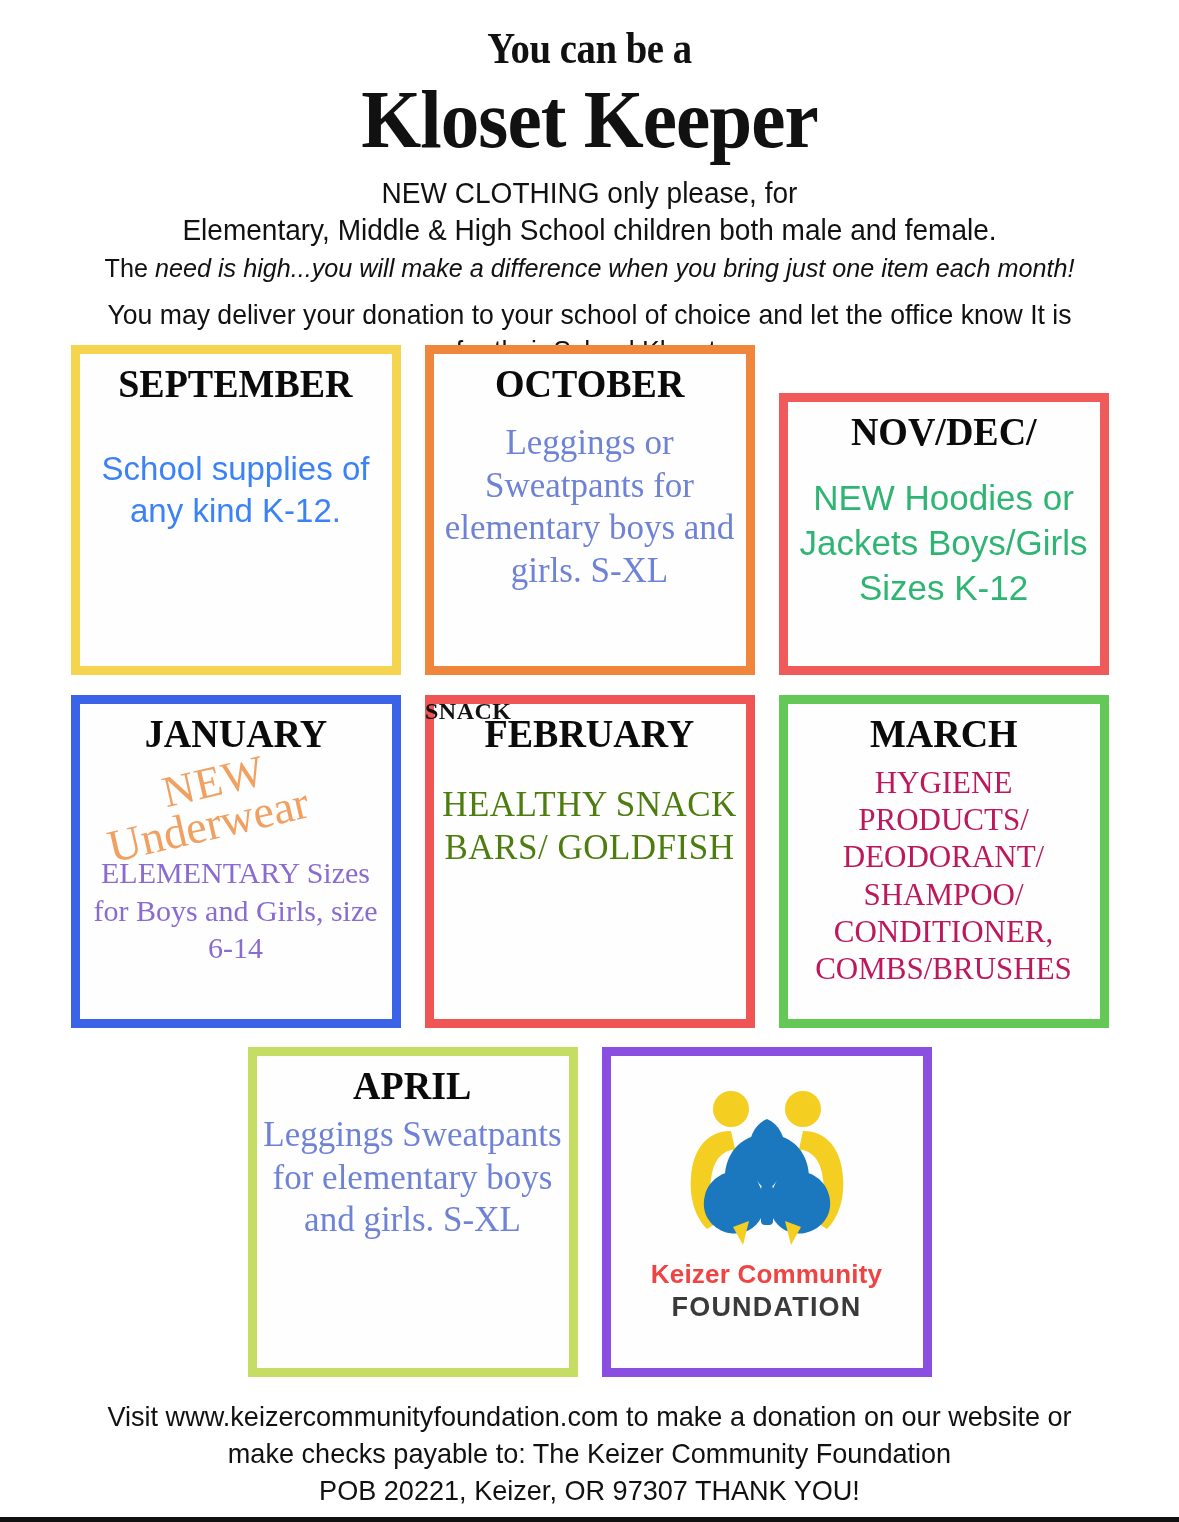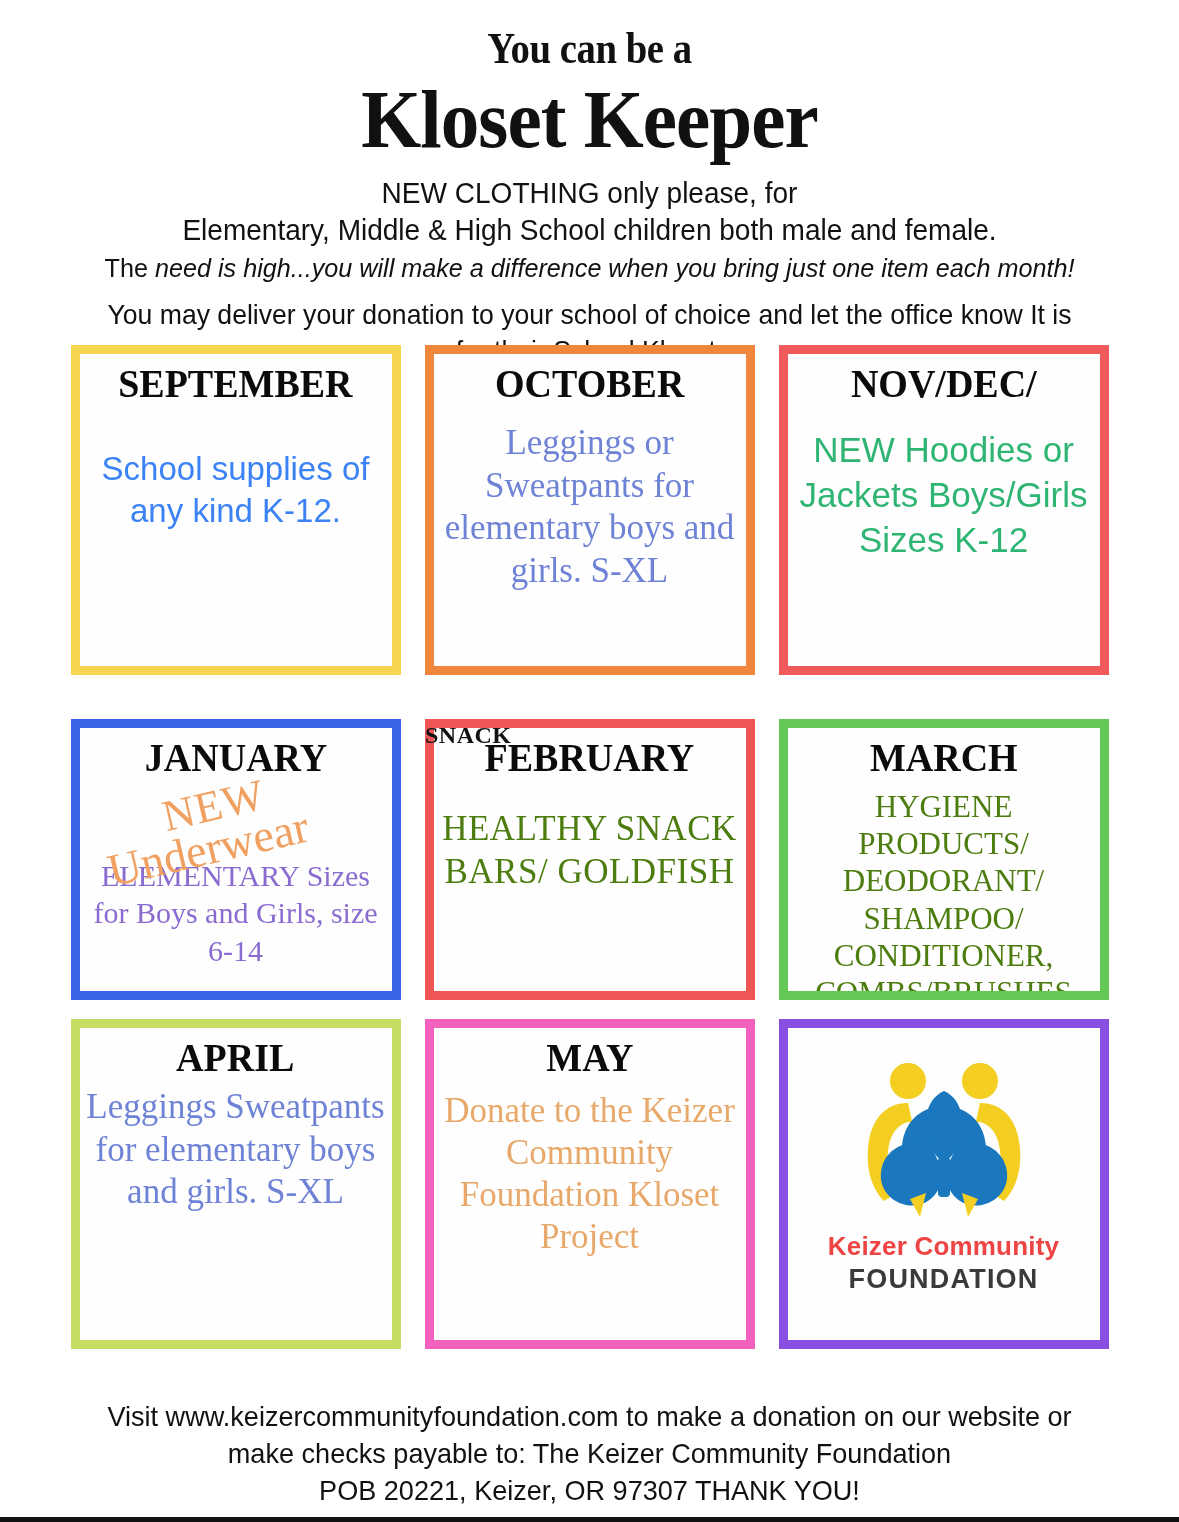--- a/index.html
+++ b/index.html
@@ -57,21 +57,21 @@
     left:0;top:345px;
     width:1179px;
   }
   .row{
     display:flex;
     justify-content:center;
     gap:24px;
     position:relative;
   }
   .row1{height:330px;}
-  .row2{height:281px;margin-top:44px;}
+  .row2{height:333px;margin-top:20px;}
   .row3{height:330px;margin-top:19px;}
 
   .cell{
     width:330px;
     box-sizing:border-box;
     background:#fefefe;
     border:9px solid #ccc;
     display:flex;
     flex-direction:column;
     align-items:center;
@@ -100,21 +100,21 @@
     text-align:center;
   }
 
   
   #c-sep{border-color:#F5D44F;}
   #c-sep .txt{color:#3b82f6;font-size:33px;margin-top:42px;}
 
   #c-oct{border-color:#F0853C;}
   #c-oct .txt{color:#6E82D6;font-size:35px;margin-top:16px;}
 
-  #c-nov{border-color:#F05A5A;}
+  #c-nov{border-color:#F05A5A;margin-top:48px;}
   #c-nov .txt{color:#2FB573;font-size:35px;margin-top:22px;}
 
   #c-jan{border-color:#3B63E8;}
   #c-jan .jan-wrap{position:relative;width:100%;height:96px;margin-top:-2px;}
   #c-jan .new{
     position:absolute;left:76px;top:2px;
     font-family:"Liberation Serif", serif;
     font-size:44px;color:#F0A060;
     transform:rotate(-13deg);
     letter-spacing:1px;
@@ -124,21 +124,21 @@
     font-family:"Liberation Serif", serif;
     font-size:46px;color:#F0A060;
     transform:rotate(-13deg);
   }
   #c-jan .txt{color:#8A6BD0;font-size:30px;line-height:1.25;margin-top:4px;}
 
   #c-feb{border-color:#F05555;}
   #c-feb .txt{color:#4d7c0f;font-size:35px;margin-top:28px;letter-spacing:0.5px;}
 
   #c-mar{border-color:#63C856;}
-  #c-mar .txt{color:#4d7c0f;font-size:31px;margin-top:8px;line-height:1.2;}
+  #c-mar .txt{color:#be185d;font-size:31px;margin-top:8px;line-height:1.2;}
 
   #c-apr{border-color:#C5DD63;align-items:center;}
   #c-apr .txt{color:#6E82D6;font-size:35px;margin-top:6px;}
 
   #c-may{border-color:#F261BE;}
   #c-may .txt{color:#E8A86A;font-size:35px;margin-top:10px;line-height:1.2;}
 
   #c-logo{border-color:#8A4FE0;justify-content:center;}
 
   
@@ -234,24 +234,20 @@
         <div class="month">MARCH</div>
         <div class="txt body-serif">HYGIENE PRODUCTS/ DEODORANT/ SHAMPOO/ CONDITIONER, COMBS/BRUSHES</div>
       </div>
     </div>
 
     <div class="row row3">
       <div class="cell" id="c-apr">
         <div class="month">APRIL</div>
         <div class="txt body-serif">Leggings Sweatpants  for elementary boys and girls. S-XL</div>
       </div>
-      <div class="cell" id="c-may">
-        <div class="month">MAY</div>
-        <div class="txt body-serif">Donate to the Keizer Community Foundation Kloset Project</div>
-      </div>
       <div class="cell" id="c-logo">
         <svg class="logo-mark" viewBox="0 0 200 168">
 
           <circle cx="64" cy="24" r="18" fill="#F5CE22"></circle>
           <path d="M64 46 C40 46 26 64 24 92 C22 116 30 134 40 144 L56 134 C46 122 42 108 44 94 C46 76 54 66 68 64 Z" fill="#F5CE22"></path>
           <path d="M66 64 C80 62 92 70 99 84 L88 94 C82 82 74 76 64 76 Z" fill="#F5CE22"></path>
 
           <circle cx="136" cy="24" r="18" fill="#F5CE22"></circle>
           <path d="M136 46 C160 46 174 64 176 92 C178 116 170 134 160 144 L144 134 C154 122 158 108 156 94 C154 76 146 66 132 64 Z" fill="#F5CE22"></path>
           <path d="M134 64 C120 62 108 70 101 84 L112 94 C118 82 126 76 136 76 Z" fill="#F5CE22"></path>

